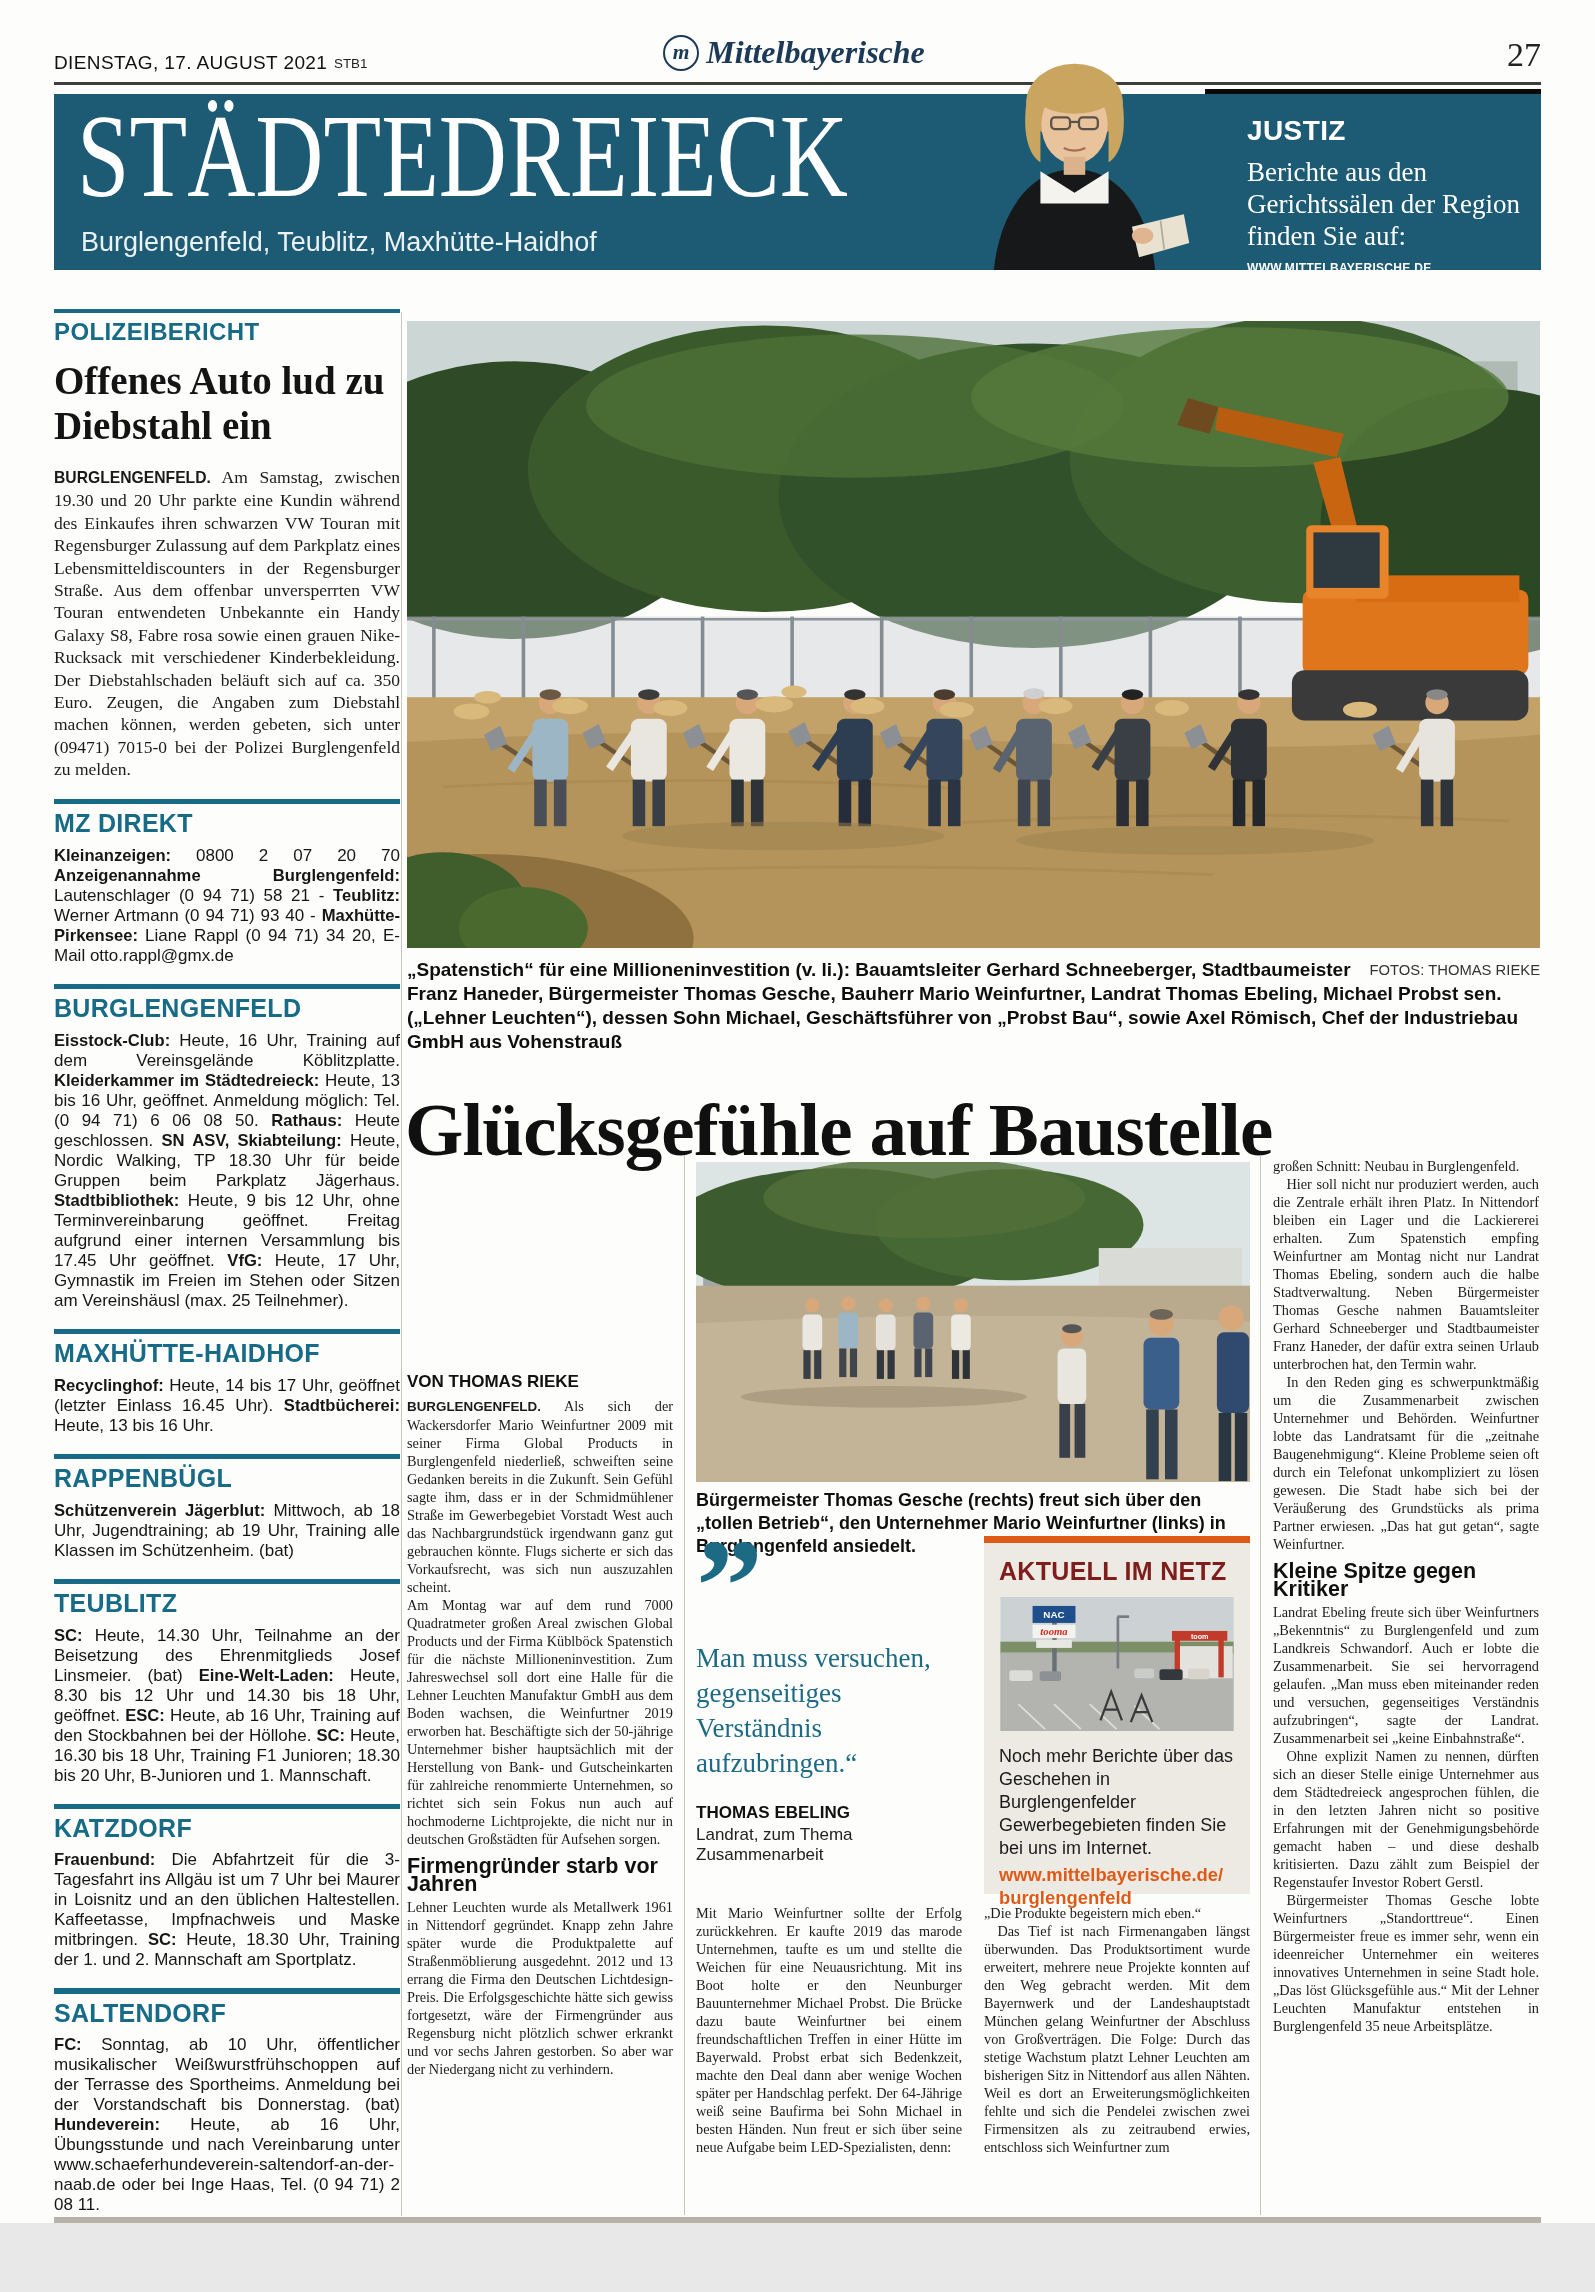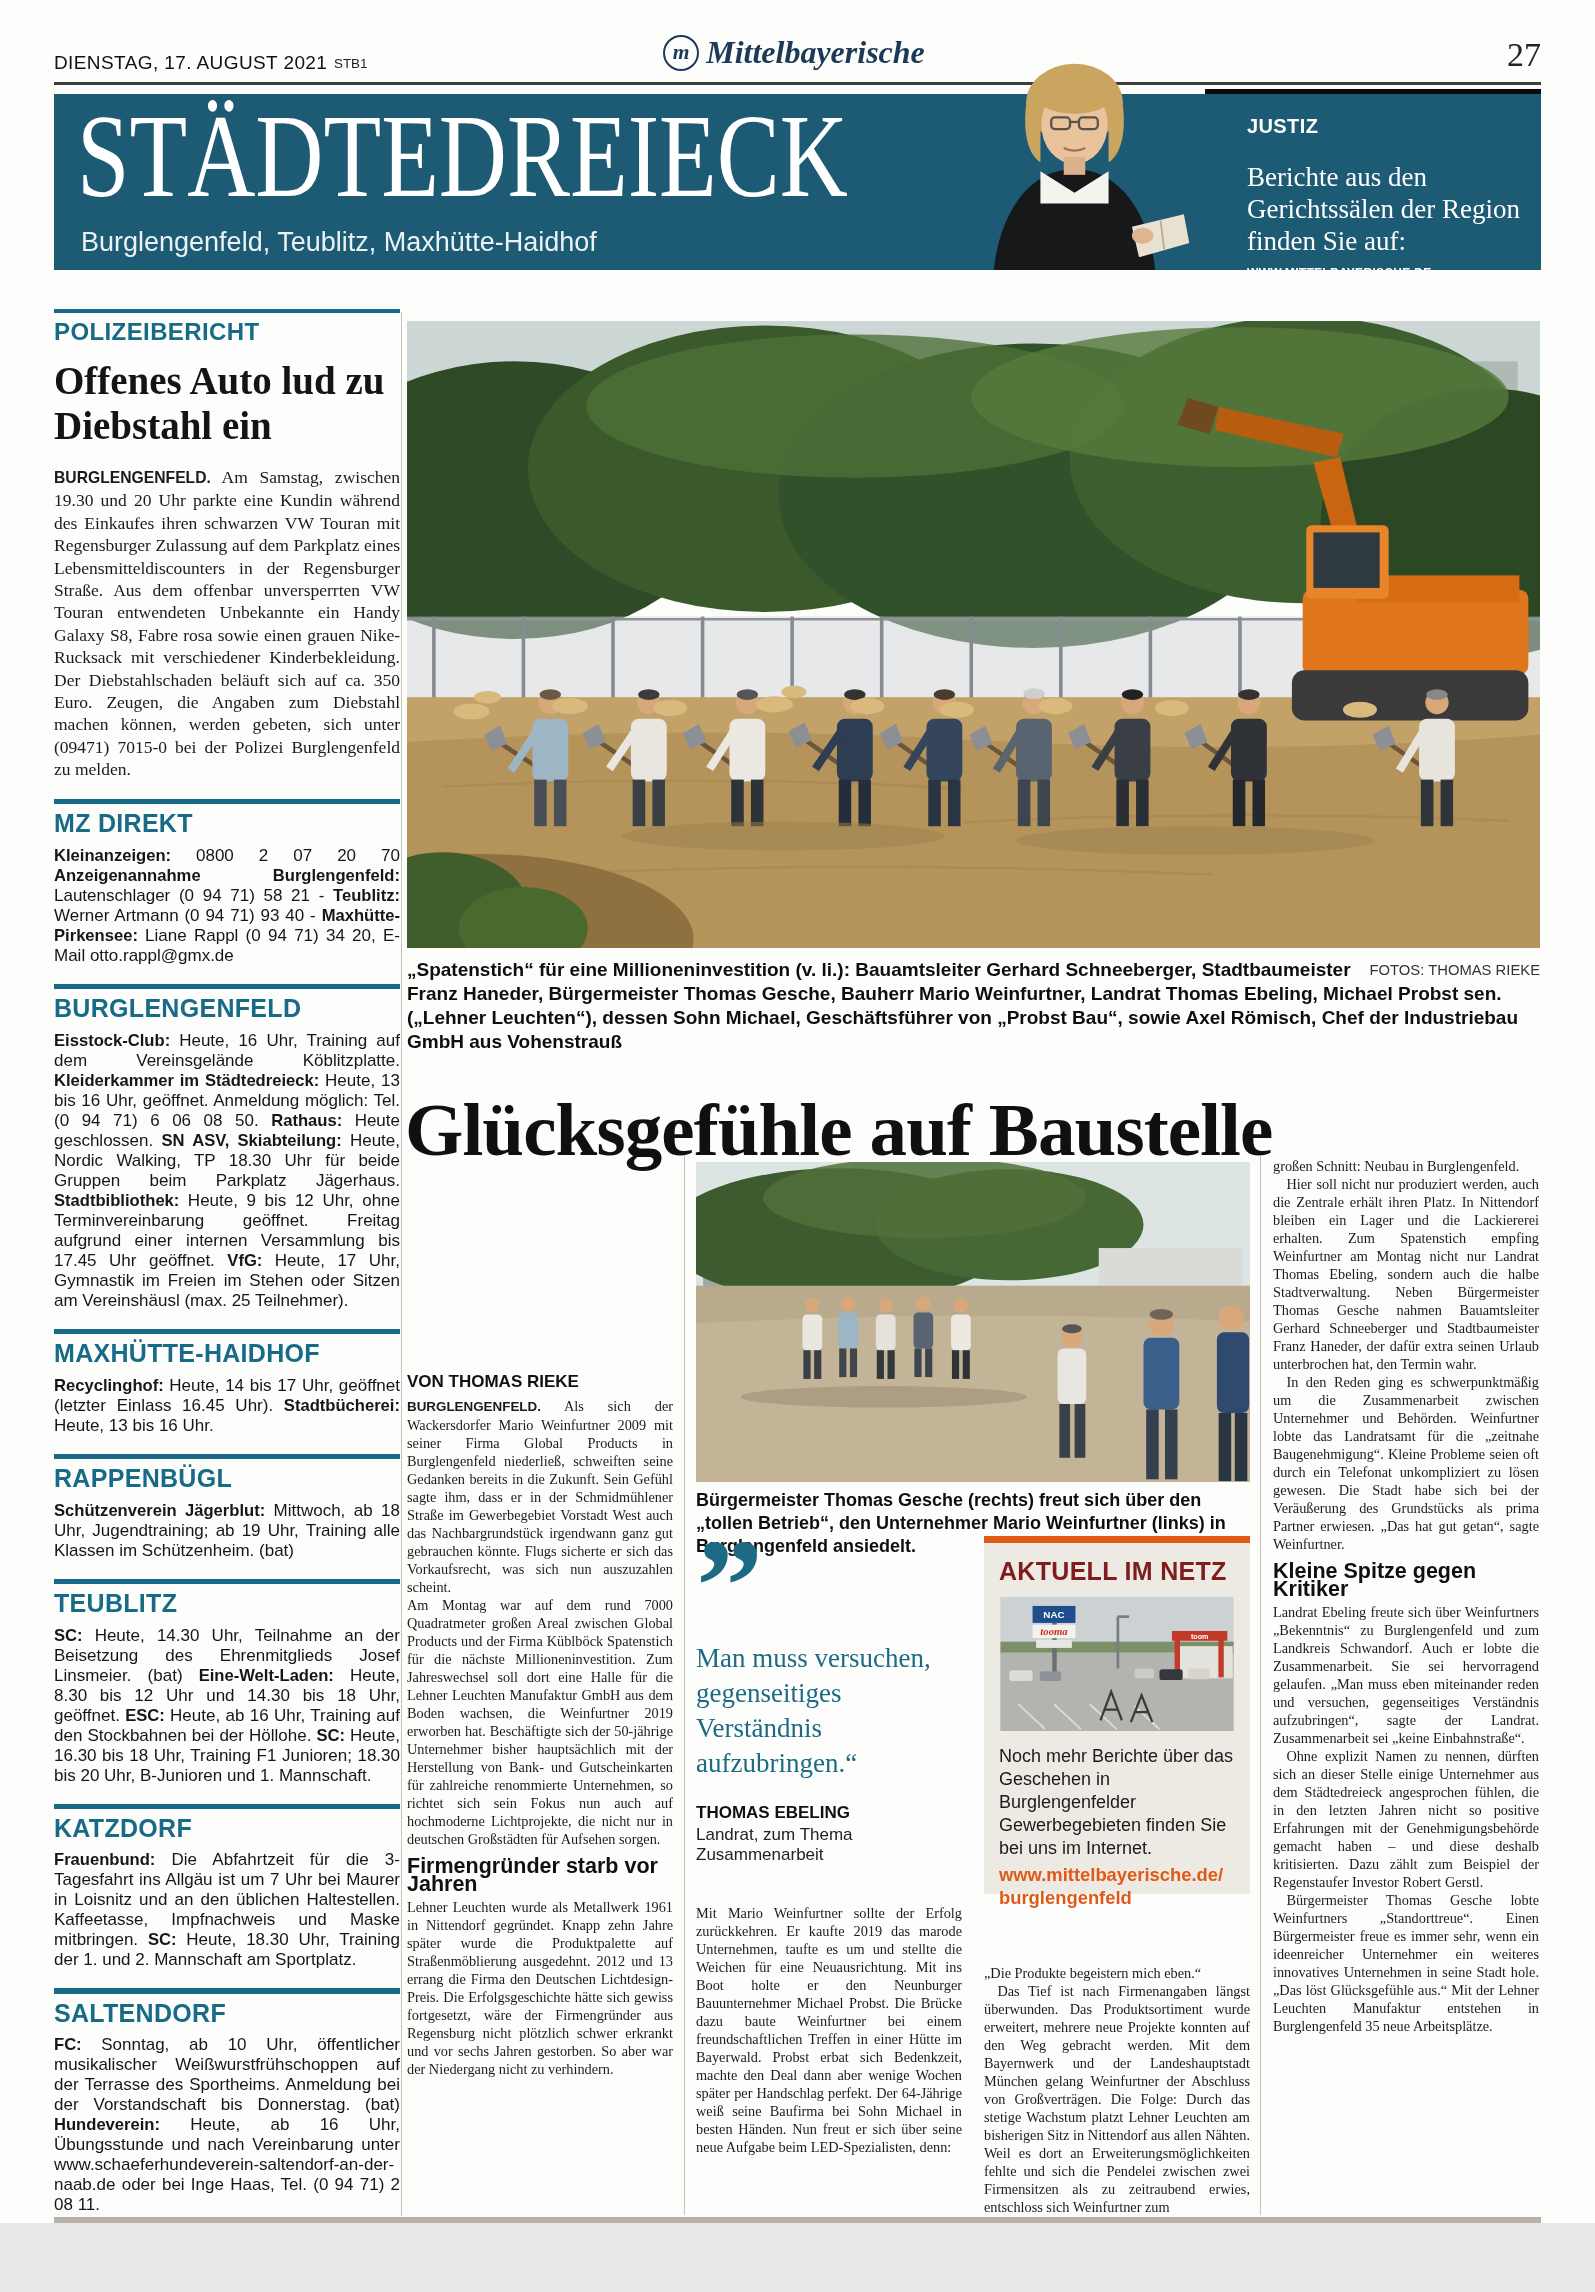--- a/index.html
+++ b/index.html
@@ -16,21 +16,21 @@
   .hdr-page{position:absolute;right:54px;top:36px;font-family:"Liberation Serif",serif;font-size:34px;color:#222;}
   .hdr-rule{position:absolute;left:54px;top:82px;width:1487px;height:2.7px;background:#3d3d3d;}
   
   .banner{position:absolute;left:54px;top:94px;width:1487px;height:176px;background:#1d5a74;}
   .banner-title{position:absolute;left:23px;top:-3.6px;color:#fff;font-family:"Liberation Serif",serif;
         font-size:118px;line-height:134px;transform:scaleX(.80);transform-origin:left;white-space:nowrap;}
   .banner-sub{position:absolute;left:27px;bottom:12.5px;color:#eaf2f4;font-size:27px;}
   .banner-tick{position:absolute;left:1205px;top:89px;width:336px;height:4.5px;background:#0a0a0a;}
   .judge{position:absolute;left:940px;top:51px;width:269px;height:219px;}
   .justiz{position:absolute;left:1247px;top:115px;width:288px;color:#fff;}
-  .justiz .kick{font-size:20px;font-weight:bold;letter-spacing:0.4px;margin-bottom:23px;}
+  .justiz .kick{font-size:28px;font-weight:bold;letter-spacing:0.4px;margin-bottom:9px;}
   .justiz .txt{font-family:"Liberation Serif",serif;font-size:27px;line-height:32px;}
   .justiz .url{margin-top:9px;font-size:12px;font-weight:bold;letter-spacing:0.3px;color:#fff;text-decoration:none;display:block;}
   
   .leftcol{position:absolute;left:54px;top:309px;width:346px;height:1906px;overflow:hidden;}
   .lbar{height:5.4px;background:#176b87;margin-bottom:5.4px;}
   .pol-bar{height:3.6px;background:#176b87;margin-bottom:5.4px;}
   .pol-kicker{color:#176b87;font-size:24px;font-weight:bold;letter-spacing:0.4px;}
   .pol-headline{font-family:"Liberation Serif",serif;font-weight:bold;font-size:39px;line-height:45px;
         color:#141414;margin:12.5px 0 16px 0;}
   .pol-body{font-family:"Liberation Serif",serif;font-size:17.5px;line-height:22.4px;text-align:justify;color:#1a1a1a;}
@@ -54,21 +54,21 @@
   .lead .kicker{font-family:"Liberation Sans",sans-serif;font-weight:bold;font-size:23px;color:#176b87;}
   .byline{position:absolute;left:407px;top:1372px;font-size:17px;font-weight:bold;color:#111;}
   .bodycol{position:absolute;font-family:"Liberation Serif",serif;font-size:14.3px;line-height:18px;
         text-align:justify;color:#1b1b1b;overflow:hidden;}
   .bodycol p{margin:0;}
   .bodycol p + p{text-indent:13.4px;}
   .bodycol .leadin{font-family:"Liberation Sans",sans-serif;font-weight:bold;font-size:13.4px;}
   .subhead{font-family:"Liberation Sans",sans-serif;font-weight:bold;font-size:21.5px;margin:9px 0 5.4px 0;color:#101010;text-align:left;}
   #col1{left:407px;top:1397px;width:266px;height:819px;}
   #col2{left:696px;top:1904px;width:266px;height:312px;}
-  #col3{left:984px;top:1964px;width:266px;height:312px;}
+  #col3{left:984px;top:1904px;width:266px;height:312px;}
   #col4{left:1273px;top:1157px;width:266px;height:1059px;}
   
   .pullq{position:absolute;left:696px;top:1537px;width:266px;color:#1d6a84;}
   .pullq .glyph{font-family:"Liberation Serif",serif;font-size:134px;line-height:99px;font-weight:bold;}
   .pullq .qtext{font-family:"Liberation Serif",serif;font-size:27px;line-height:35px;margin-top:5.4px;}
   .pullq .qauthor{margin-top:22px;font-size:17px;font-weight:bold;color:#111;}
   .pullq .qrole{font-size:17px;color:#222;margin-top:1.8px;}
   
   .aktuell{position:absolute;left:984px;top:1536px;width:266px;height:358px;background:#eceade;
         background:#eceae3;border-top:7.2px solid #e05a17;box-sizing:border-box;padding:12.5px 15px;}

